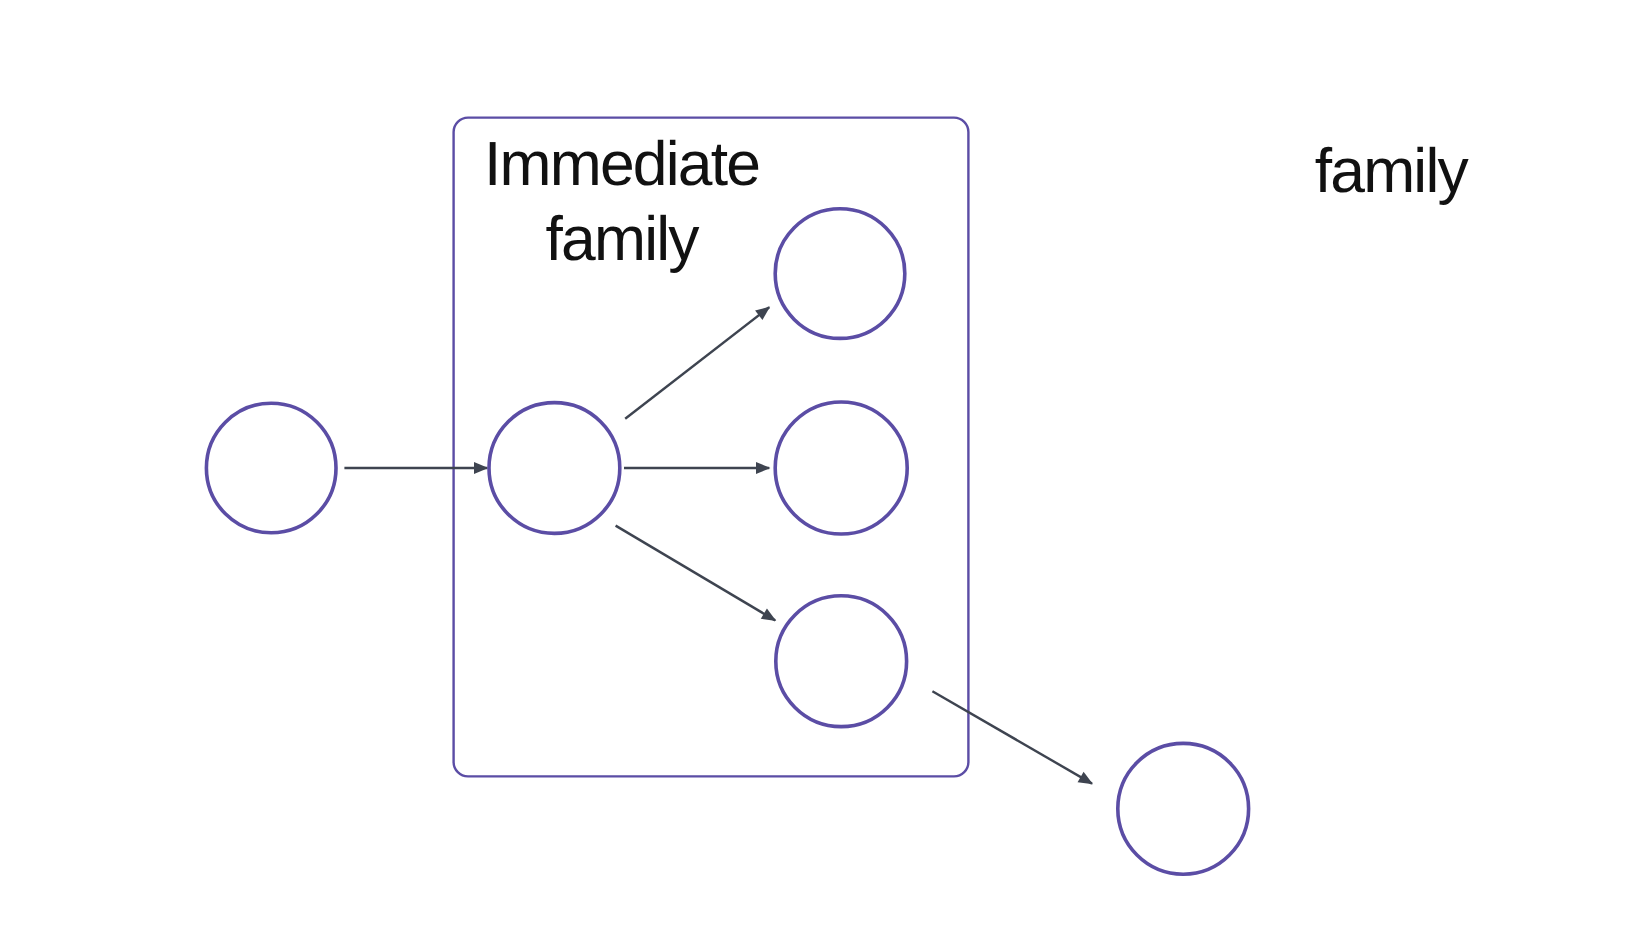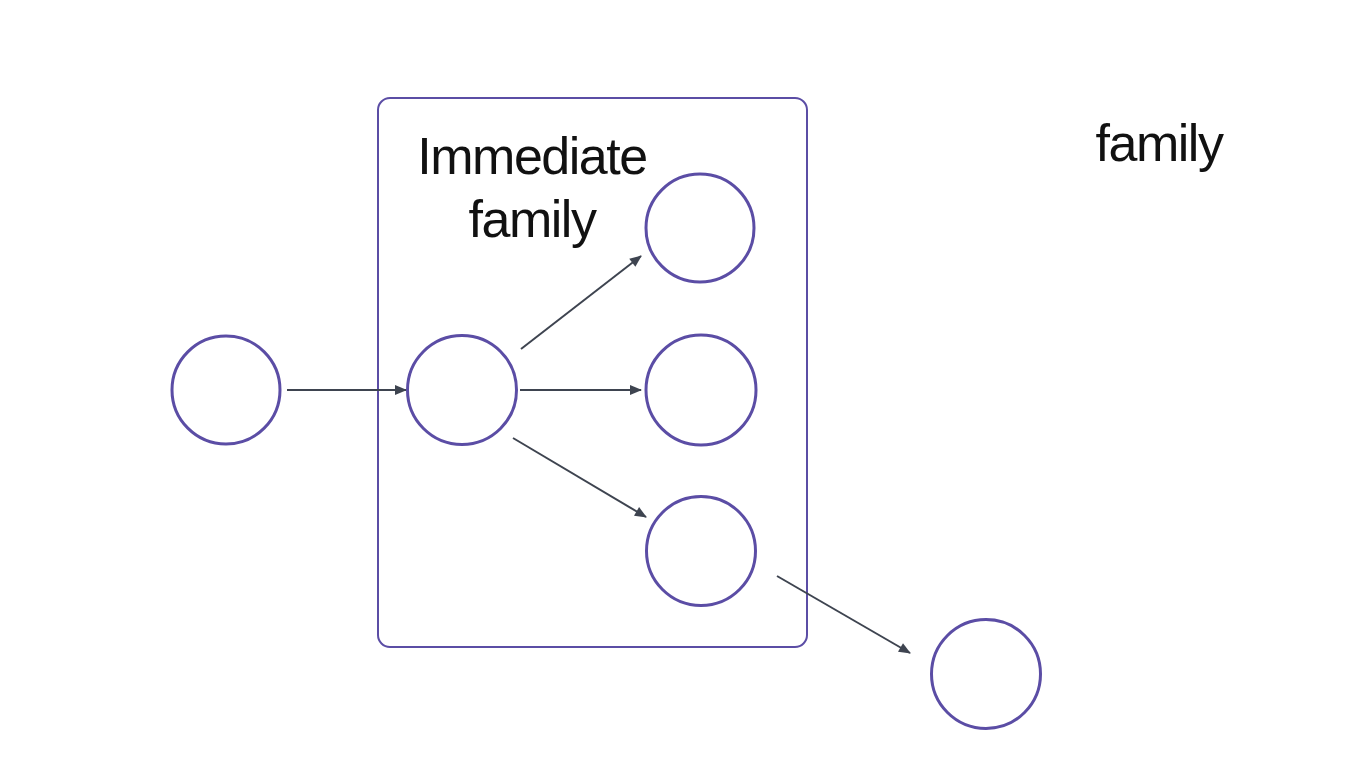--- a/index.html
+++ b/index.html
@@ -25,24 +25,23 @@
   .label {
     position: absolute;
     color: #111111;
     font-size: 52px;
     line-height: 63px;
     letter-spacing: -1.5px;
     text-align: center;
     white-space: nowrap;
   }
   .box-label {
-    left: 352px;
+    left: 338px;
     top: 106px;
     width: 360px;
-    margin-top: 19px;
   }
   .right-label {
     left: 1019px;
     top: 112px;
     width: 280px;
   }
 </style>
 </head>
 <body style="background: rgb(255, 255, 255);">
 

